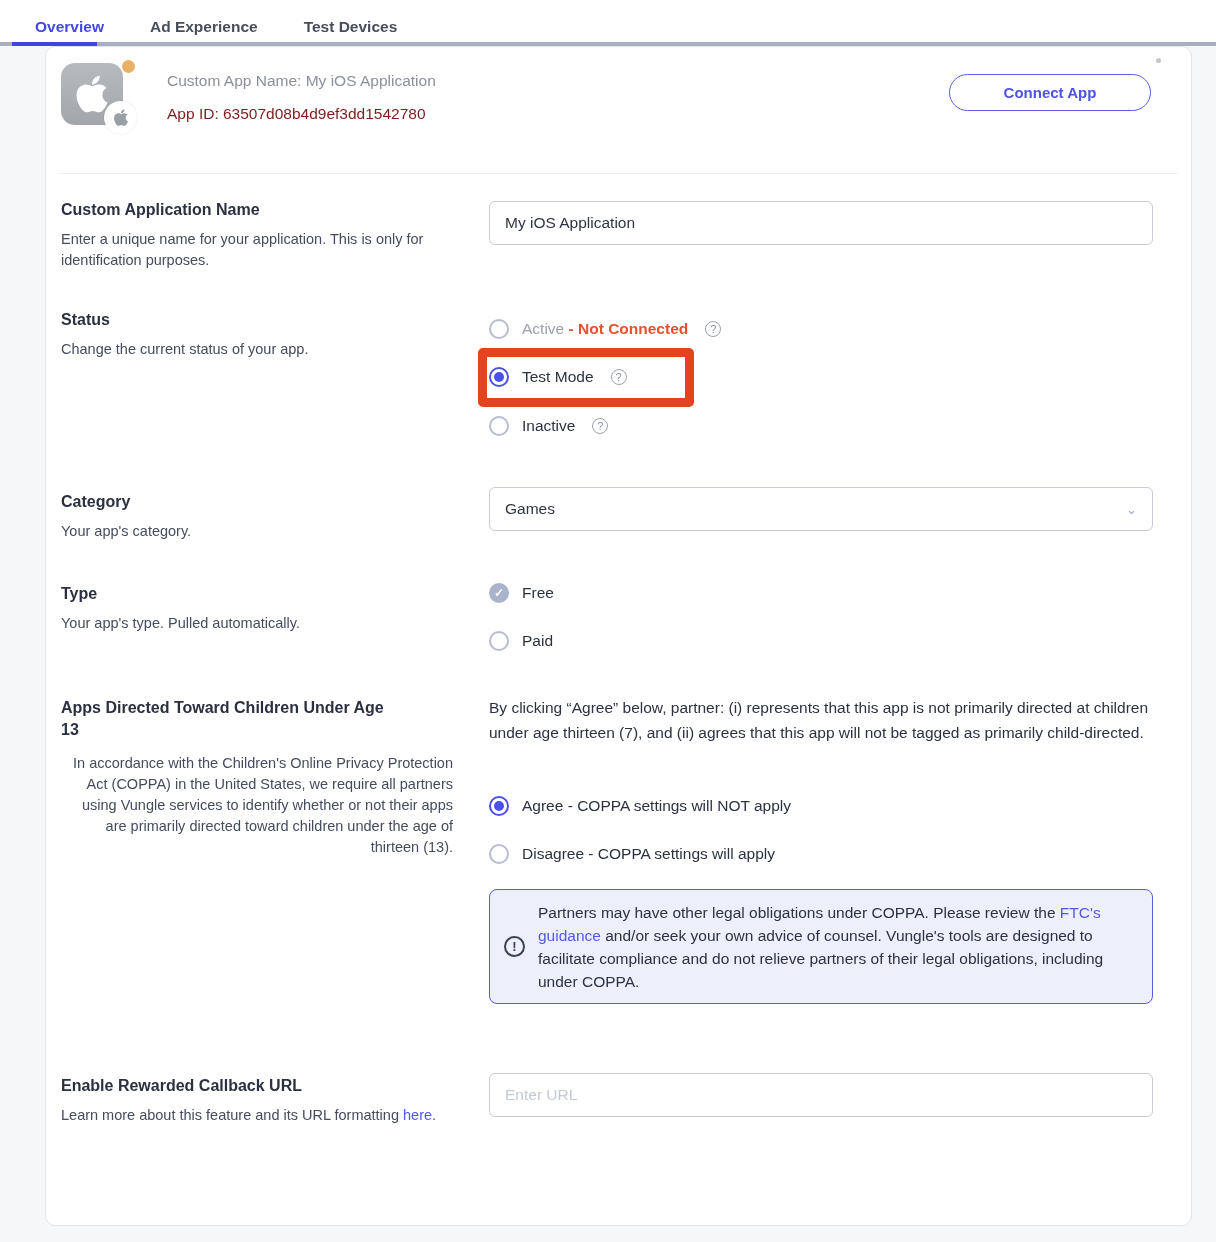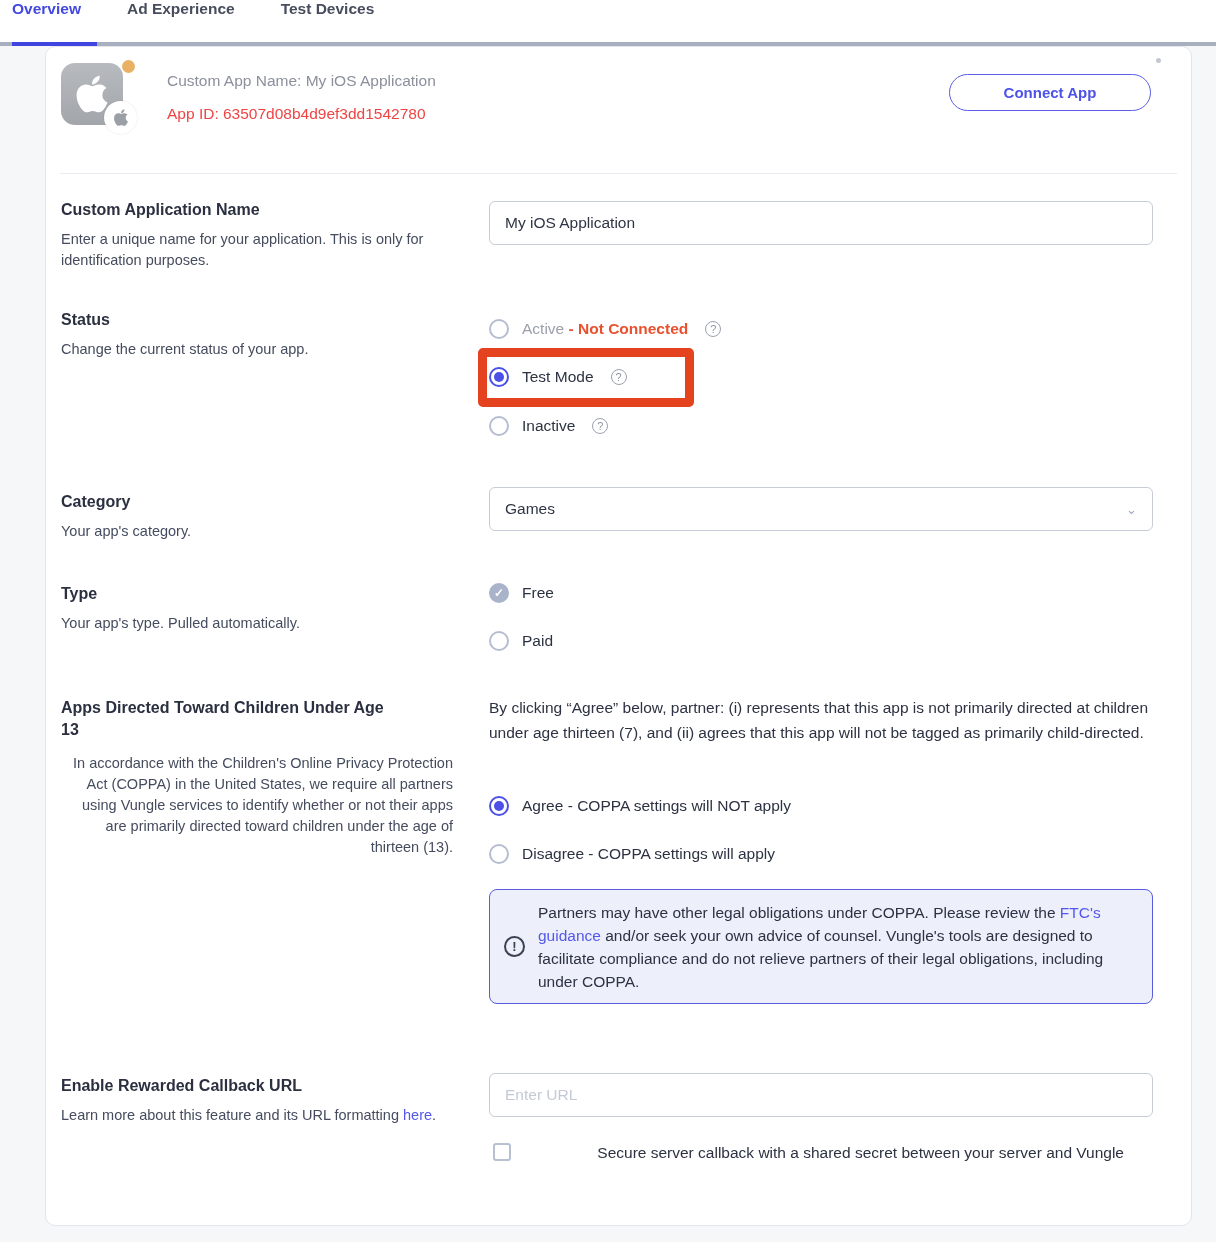--- a/index.html
+++ b/index.html
@@ -6,42 +6,42 @@
   html,body { width:1216px; height:1242px; }
   body {
     background:#f6f7f9;
     font-family:"Liberation Sans", sans-serif;
     position:relative;
     overflow:hidden;
     color:#2c3242;
   }
   
   .tabbar { position:absolute; top:0; left:0; right:0; height:46px; background:#ffffff; }
-  .tabs { display:flex; align-items:flex-start; height:54px; padding-left:12px; gap:46px; }
+  .tabs { display:flex; align-items:center; height:54px; padding-left:35px; gap:46px; }
   .tab { font-size:15.5px; font-weight:600; color:#474d5c; cursor:pointer; }
   .tab.active { color:#4348e0; font-weight:700; }
   .tabline { position:absolute; top:42px; left:0; right:0; height:4px; background:#a8afbe; }
   .tabline-active { position:absolute; left:12px; top:0; width:85px; height:4px; background:#4145e0; }
   
   .card {
     position:absolute; top:46px; left:45px; width:1147px; height:1180px;
     background:#ffffff; border:1px solid #e3e5eb; border-radius:10px;
   }
   .caret-dot { position:absolute; left:1110px; top:11px; width:5px; height:5px; border-radius:50%; background:#c3c7d0; }
   
   .app-icon { position:absolute; left:15px; top:16px; width:62px; height:62px; border-radius:14px;
     background:linear-gradient(180deg,#b7bbc0,#a2a6ab); display:flex; align-items:center; justify-content:center; }
   .app-icon svg { width:36px; height:42px; fill:#ffffff; }
   .icon-badge { position:absolute; right:-14px; bottom:-9px; width:33px; height:33px; border-radius:50%;
     background:#ffffff; display:flex; align-items:center; justify-content:center; box-shadow:0 0 2px rgba(0,0,0,.12); }
   .icon-badge svg { width:16px; height:19px; fill:#9aa0a6; }
   .icon-dot { position:absolute; right:-12px; top:-3px; width:13px; height:13px; border-radius:50%; background:#e9b166; }
   .hdr-lines { position:absolute; left:121px; top:25px; }
   .hdr-line1 { font-size:15.5px; color:#8b909c; }
-  .hdr-line2 { font-size:15.5px; color:#ef4444; margin-top:15px; }
+  .hdr-line2 { font-size:15.5px; color:#7f1d1d; margin-top:15px; }
   .connect-btn { position:absolute; left:903px; top:27px; width:202px; height:37px; border-radius:20px;
     border:1.5px solid #5a5ee8; background:#fff; color:#4d52e8; font-size:15px; font-weight:700;
     display:flex; align-items:center; justify-content:center; cursor:pointer; font-family:inherit; }
   .divider { position:absolute; top:126px; left:14px; right:14px; height:1px; background:#e9ebf0; }
   
   .sec-label { font-size:16px; font-weight:700; color:#2b3040; line-height:22px; }
   .sec-desc { font-size:14.5px; color:#454c5e; line-height:21px; margin-top:8px; }
   a.link, .link { color:#5458ea; text-decoration:none; cursor:pointer; }
   
   .text-input {
@@ -184,17 +184,13 @@
   <div class="notice">
     <span class="bang">!</span>
     <div class="notice-text"><span>Partners may have other legal obligations under COPPA. Please review the </span><a class="link">FTC's guidance</a><span> and/or seek your own advice of counsel. Vungle's tools are designed to facilitate compliance and do not relieve partners of their legal obligations, including under COPPA.</span></div>
   </div>
 
   <div class="abs" style="left:15px; top:1028px; width:410px;">
     <div class="sec-label">Enable Rewarded Callback URL</div>
     <div class="sec-desc" style="width:400px;"><span>Learn more about this feature and its URL formatting </span><a class="link">here</a><span>.</span></div>
   </div>
   <input class="text-input" style="left: 443px; top: 1026px;" type="text" placeholder="Enter URL">
-  <div class="opt-row" style="left:447px; top:1094px; align-items:flex-start;">
-    <span class="checkbox" style="margin-top:2px;"></span>
-    <span class="opt-label" style="width:600px; line-height:24px;">Secure server callback with a shared secret between your server and Vungle</span>
-  </div>
 </div>
 
 </body></html>

